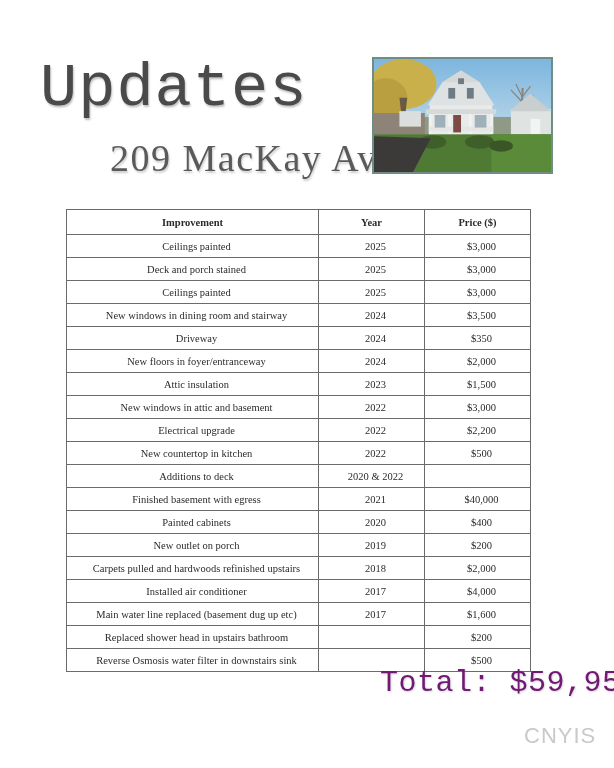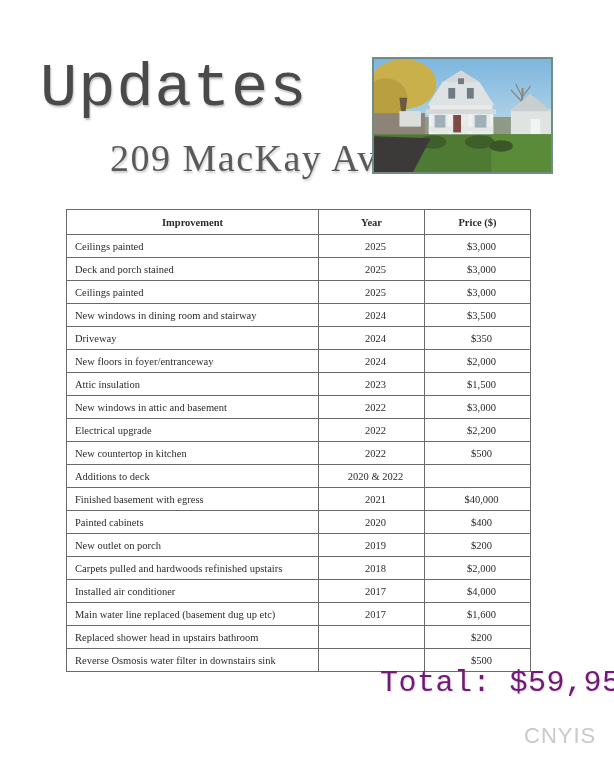--- a/index.html
+++ b/index.html
@@ -88,21 +88,21 @@
     font-weight: bold;
     text-align: center;
     padding: 0;
     height: 24px;
     font-size: 10.5px;
   }
   col.c-improvement { width: 252px; }
   col.c-year { width: 106px; }
   col.c-price { width: 106px; }
   td.year, td.price { text-align: center; padding: 0; }
-  td.improvement { text-align: left; }
+  td.improvement { text-align: center; }
 
   
   .total {
     position: absolute;
     left: 380px;
     top: 666px;
     font-size: 30px;
     letter-spacing: 0.5px;
     color: #701a75;
     text-shadow: 1px 1px 2px rgba(140,140,140,0.35);

